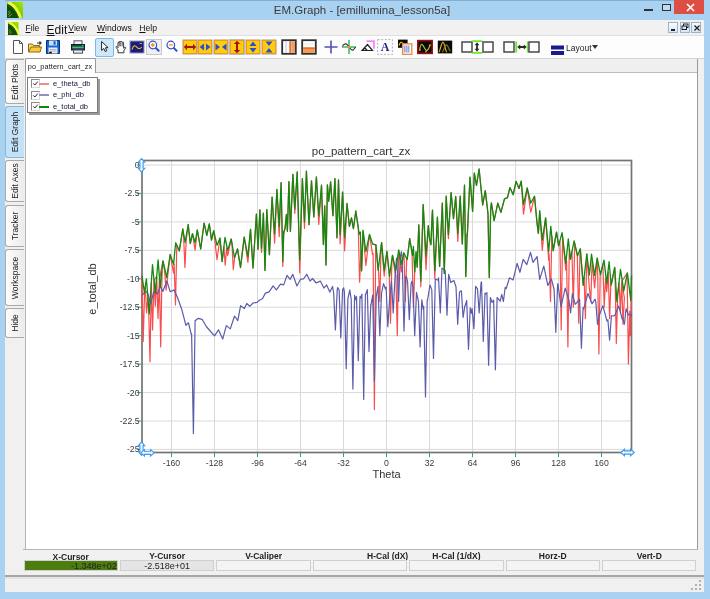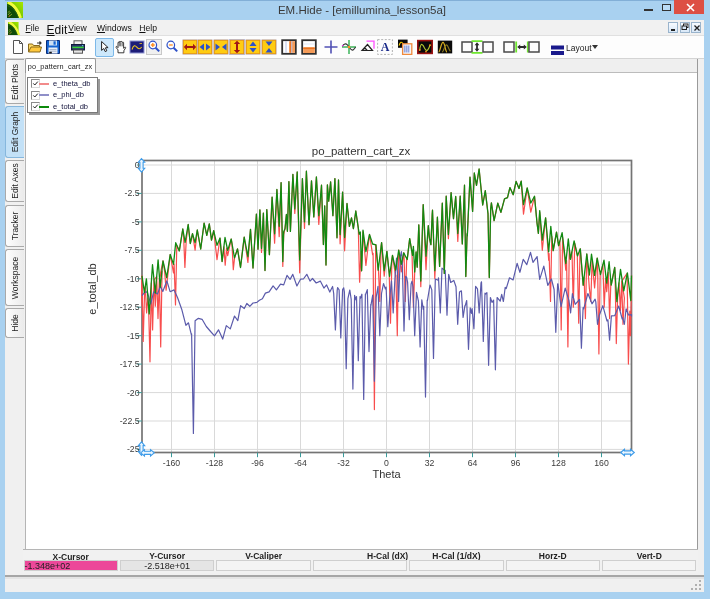--- a/index.html
+++ b/index.html
@@ -17,21 +17,21 @@
           <stop offset="1" stop-color="#a8e800"></stop>
         </linearGradient>
       </defs>
 <rect width="16" height="16" fill="url(#lgr)"></rect>
 <path d="M0,2 C6,4 10,8 13,16 L0,16 Z" fill="#0e4a08"></path>
 <path d="M1,0 C7,3 11,8 13.5,16" fill="none" stroke="#f2fa3e" stroke-width="3"></path>
 <path d="M0,3.5 C5.5,5.5 9,9 11.5,16" fill="none" stroke="#2a6a14" stroke-width="0.8"></path>
 <path d="M1,13 l2.5,-3 M2,14.5 l3,-2.5 M0.8,10.5 l2,-1.5" stroke="#c8d83c" stroke-width="0.6"></path>
 <path d="M1.5,15 l1.5,-2" stroke="#e85020" stroke-width="0.6"></path>
 </svg></div>
-<div class="abs" style="left:362px;top:4px;transform:translateX(-50%);font-size:11.5px;color:#3a3a3a;white-space:nowrap">EM.Hide - [emillumina_lesson5a]</div>
+<div class="abs" style="left:362px;top:4px;transform:translateX(-50%);font-size:11.5px;color:#3a3a3a;white-space:nowrap">EM.Graph - [emillumina_lesson5a]</div>
 <div class="abs" style="left:644px;top:9px;width:9px;height:2px;background:#333"></div>
 <div class="abs" style="left:662px;top:3.5px;width:9px;height:7px;border:1.5px solid #333;background:#bcdcf5;box-sizing:border-box"></div>
 <div class="abs" style="left:674px;top:0;width:33px;height:14px;background:#dd4f44"></div>
 <svg class="abs" style="left:686px;top:3px" width="9" height="9" viewBox="0 0 9 9">
     <path d="M1 1 L8 8 M8 1 L1 8" stroke="#fff" stroke-width="1.6"></path>
   </svg>
 
 <div class="abs" style="left:5px;top:20px;width:700px;height:15px;background:#f1f1f1;border-bottom:1px solid #e0e0e0"></div>
 <div class="abs" style="left:8px;top:21px;width:13px;height:13px"><svg width="13" height="13" viewBox="0 0 16 16">
 <defs>
@@ -365,21 +365,21 @@
 <div style="position:absolute;left:30.5px;top:102.0px;width:9px;height:9px;background:#fff;border-top:1px solid #8a8a8a;border-left:1px solid #8a8a8a;border-bottom:1px solid #d8d8d8;border-right:1px solid #d8d8d8;box-sizing:border-box">
     <svg width="7" height="7" viewBox="0 0 7 7" style="position:absolute;left:0;top:0">
       <path d="M1.3 3.4 L2.8 5 L5.8 1.6" fill="none" stroke="#222" stroke-width="1"></path>
     </svg>
   </div>
 <div style="position:absolute;left:38.5px;top:105.5px;width:10.5px;height:2px;background:#0c8a0c"></div>
 <div style="position:absolute;left:53px;top:101.5px;font-size:7.5px;color:#14143c">e_total_db</div>
 
 <div class="abs" style="left:22.5px;top:548.5px;width:675px;height:24px;background:#f1f1f1;border-top:1px solid #b5b5b5;box-sizing:border-box"></div>
 <div style="position:absolute;left:22.5px;top:549.5px;width:96.4px;height:9px;font-size:8.5px;font-weight:bold;color:#222;text-align:center;padding-top:2px">X-Cursor</div>
-<div style="position:absolute;left:23.5px;top:559.5px;width:94.4px;height:11px;background:#ec4899;border:1px solid #cfcfcf;box-sizing:border-box;font-size:9px;color:#222;text-align:left">-1.348e+02</div>
+<div style="position:absolute;left:23.5px;top:559.5px;width:94.4px;height:11px;background:#4d7c0f;border:1px solid #cfcfcf;box-sizing:border-box;font-size:9px;color:#222;text-align:right">-1.348e+02</div>
 <div style="position:absolute;left:118.9px;top:549.5px;width:96.4px;height:9px;font-size:8.5px;font-weight:bold;color:#222;text-align:center;padding-top:1px">Y-Cursor</div>
 <div style="position:absolute;left:119.9px;top:559.5px;width:94.4px;height:11px;background:#e5e5e5;border:1px solid #cfcfcf;box-sizing:border-box;font-size:9px;color:#222;text-align:center">-2.518e+01</div>
 <div style="position:absolute;left:215.4px;top:549.5px;width:96.4px;height:9px;font-size:8.5px;font-weight:bold;color:#222;text-align:center;padding-top:1px">V-Caliper</div>
 <div style="position:absolute;left:216.4px;top:559.5px;width:94.4px;height:11px;background:#f4f4f4;border:1px solid #cfcfcf;box-sizing:border-box;font-size:9px;color:#222;text-align:center"></div>
 <div style="position:absolute;left:311.8px;top:549.5px;width:96.4px;height:9px;font-size:8.5px;font-weight:bold;color:#222;text-align:right;padding-top:1px">H-Cal (dX)</div>
 <div style="position:absolute;left:312.8px;top:559.5px;width:94.4px;height:11px;background:#f4f4f4;border:1px solid #cfcfcf;box-sizing:border-box;font-size:9px;color:#222;text-align:center"></div>
 <div style="position:absolute;left:408.2px;top:549.5px;width:96.4px;height:9px;font-size:8.5px;font-weight:bold;color:#222;text-align:center;padding-top:1px">H-Cal (1/dX)</div>
 <div style="position:absolute;left:409.2px;top:559.5px;width:94.4px;height:11px;background:#f4f4f4;border:1px solid #cfcfcf;box-sizing:border-box;font-size:9px;color:#222;text-align:center"></div>
 <div style="position:absolute;left:504.6px;top:549.5px;width:96.4px;height:9px;font-size:8.5px;font-weight:bold;color:#222;text-align:center;padding-top:1px">Horz-D</div>
 <div style="position:absolute;left:505.6px;top:559.5px;width:94.4px;height:11px;background:#f4f4f4;border:1px solid #cfcfcf;box-sizing:border-box;font-size:9px;color:#222;text-align:center"></div>

